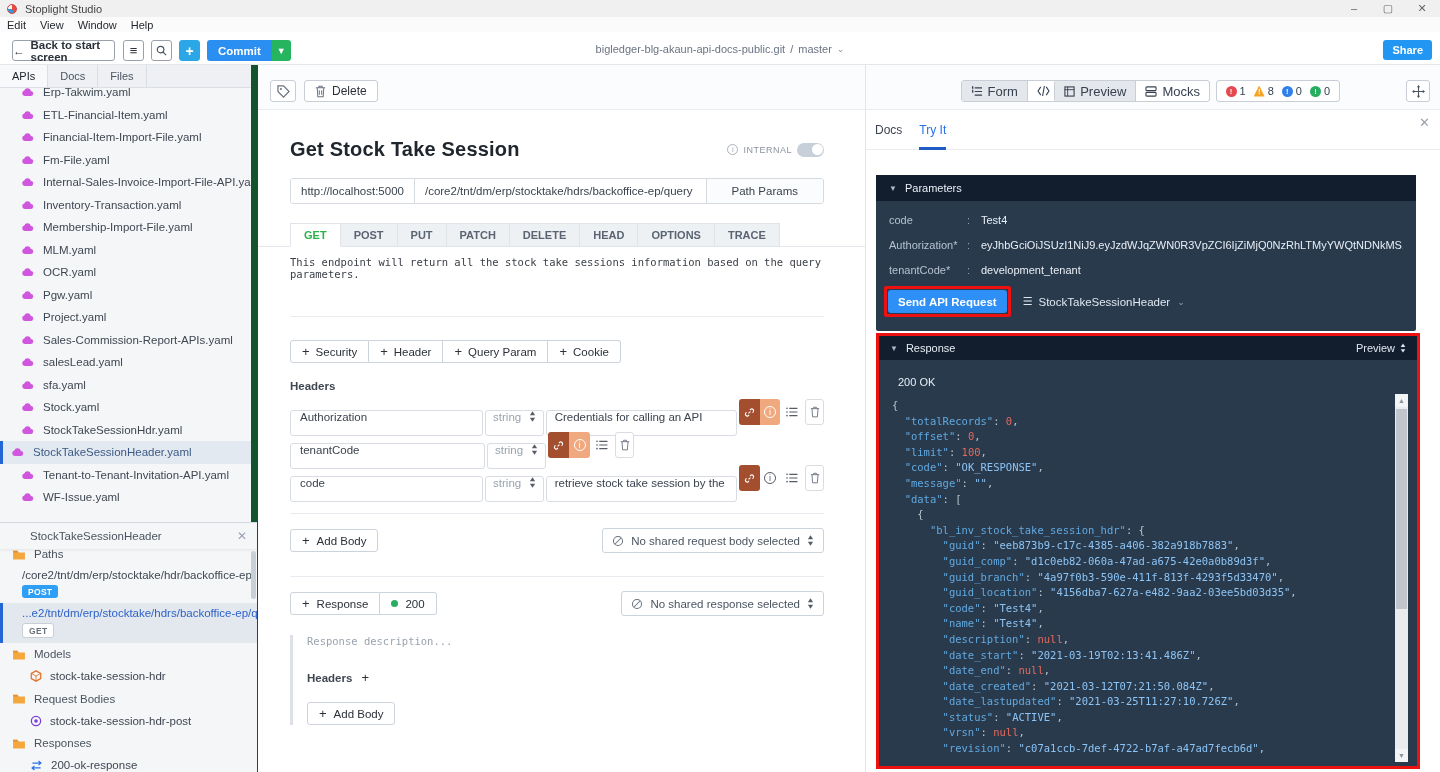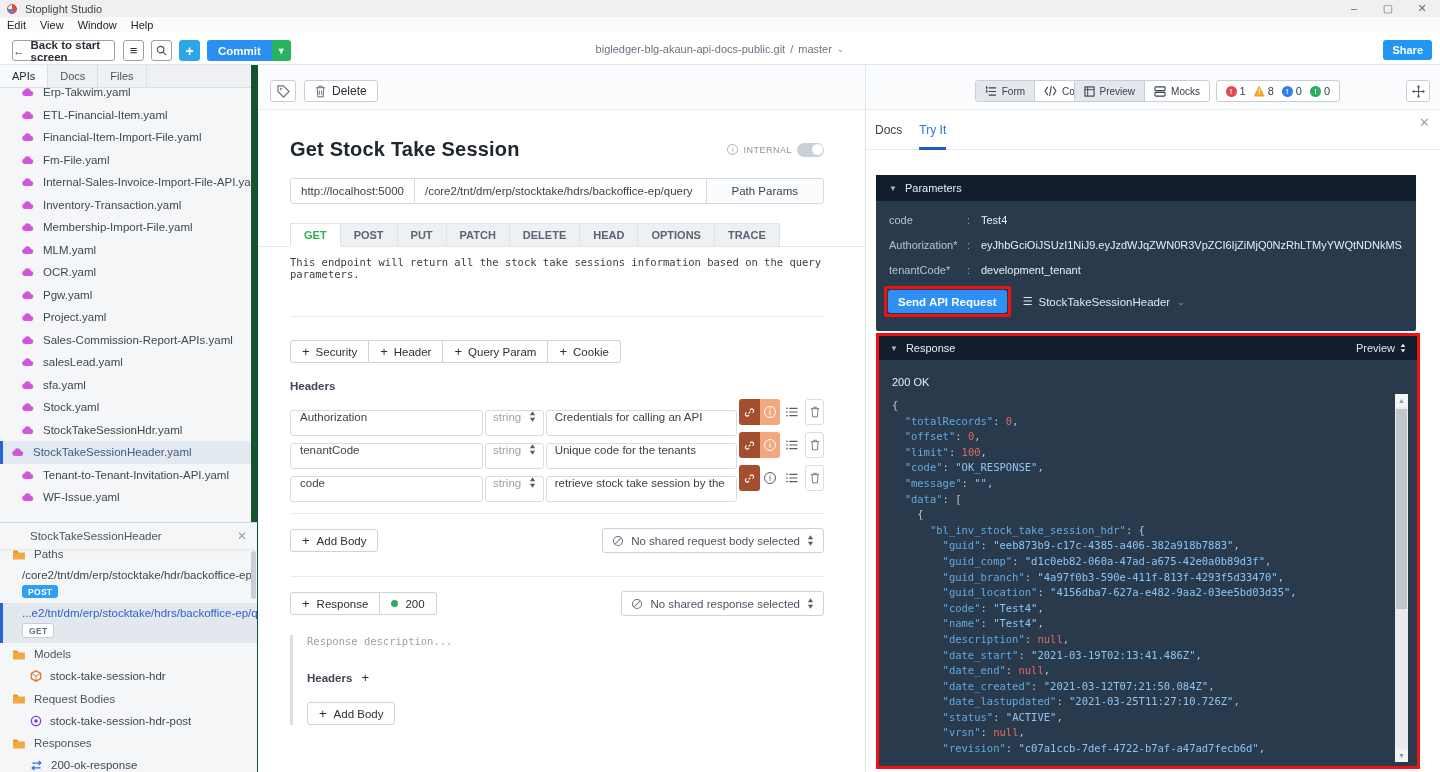--- a/index.html
+++ b/index.html
@@ -115,21 +115,21 @@
   .resp-group .seg1 { border-radius:3px 0 0 3px; }
   .green-dot { width:7px; height:7px; border-radius:50%; background:#27ae60; }
   .resp-desc-block { margin-top:19px; border-left:3px solid #dde1e6; padding-left:14px; }
   .resp-desc-ph { font-family:"DejaVu Sans Mono",monospace; font-size:10.5px; color:#9aa3ad; }
   .resp-headers { margin-top:23px; font-size:11.5px; font-weight:bold; color:#3f4752; display:flex; align-items:center; gap:9px; }
   .resp-addbody { margin-top:17px; }
   
   .rightbar { position:absolute; left:865px; top:65px; width:575px; height:707px; background:#fff; border-left:1px solid #e2e6ea; }
   .right-toolbar { position:relative; height:45px; background:#fbfcfd; border-bottom:1px solid #e8ebef; }
   .seg-group { position:absolute; top:15px; height:22px; display:flex; border:1px solid #c9ced6; border-radius:3px; overflow:hidden; background:#fff; }
-  .seg { padding:1px 9px; display:flex; align-items:center; gap:5px; font-size:10px; color:#374151; border-left:1px solid #c9ced6; }
+  .seg { padding:1px 9px; display:flex; align-items:center; gap:5px; font-size:13px; color:#374151; border-left:1px solid #c9ced6; }
   .seg:first-child { border-left:none; }
   .seg.on { background:#e4e7eb; }
   .g-formcode { right:344px; } .g-prevmocks { right:230px; }
   .diag-group { position:absolute; right:100px; top:15px; height:22px; display:flex; align-items:center; gap:8px; padding:0 9px; border:1px solid #c9ced6; border-radius:3px; background:#fff; }
   .diag { display:flex; align-items:center; gap:3px; font-size:11px; color:#374151; }
   .diag .shape { width:11px; height:11px; display:flex; align-items:center; justify-content:center; color:#fff; font-size:7.5px; font-weight:bold; }
   .shape.circle { border-radius:50%; }
   .shape.tri { clip-path:polygon(50% 0,100% 100%,0 100%); }
   .pan-btn { position:absolute; right:10px; top:15px; width:24px; height:22px; border:1px solid #c9ced6; border-radius:3px; background:#fff; display:flex; align-items:center; justify-content:center; }
   .right-tabs { position:relative; height:40px; border-bottom:1px solid #e9ecef; display:flex; align-items:center; padding-left:9px; gap:17px; }
@@ -147,21 +147,21 @@
   .pp-value { color:#e8eef5; font-size:11px; white-space:nowrap; overflow:hidden; }
   .send-row { display:flex; align-items:center; margin:10px 13px 0 8px; }
   .send-annot { border:3px solid #ee1111; padding:1px; border-radius:2px; }
   .send-btn { background:#2e90f7; color:#fff; font-size:11.5px; font-weight:bold; height:23px; padding:0 10px; border-radius:3px; display:flex; align-items:center; cursor:pointer; }
   .example-select { margin-left:12px; display:flex; align-items:center; gap:7px; color:#dfe7f0; font-size:11.5px; }
   .example-select .bars { color:#dfe7f0; font-size:11px; letter-spacing:-1px; }
   .example-select .caret { color:#8fa0b2; font-size:9px; }
   .response-panel { position:absolute; left:10px; top:268px; width:544px; height:436px; background:#293a4d; border:3px solid #ee1111; overflow:hidden; }
   .rp-header { height:24px; background:#121e2e; display:flex; align-items:center; padding:0 11px; gap:8px; }
   .rp-preview { margin-left:auto; display:flex; align-items:center; gap:5px; color:#dfe7f0; font-size:11px; }
-  .rp-status { color:#e8eef5; font-size:11px; margin:16px 0 0 13px; }
+  .rp-status { color:#e8eef5; font-size:11px; margin:16px 0 0 19px; }
   .code-area { position:absolute; left:13px; right:28px; top:62px; bottom:0; font-family:"DejaVu Sans Mono",monospace; font-size:10.5px; line-height:15.6px; white-space:pre; overflow:hidden; color:#b9c3cd; }
   .tok-key { color:#61a9e0; }
   .tok-str { color:#8cc4f5; }
   .tok-num, .tok-null { color:#e4695c; }
   .rp-scrollbar { position:absolute; right:9px; top:58px; bottom:4px; width:13px; background:#e9ebee; }
   .sb-arrow { position:absolute; left:0; width:13px; height:13px; background:#f3f4f6; color:#8a93a0; font-size:7px; display:flex; align-items:center; justify-content:center; }
   .sb-up { top:0; } .sb-down { bottom:0; }
   .sb-thumb { position:absolute; left:1px; width:11px; top:15px; height:200px; background:#c1c6cc; }
   svg { display:block; }
 </style>
@@ -552,23 +552,20 @@
           <div class="p-row">
             <div class="cell c-name">
               <input readonly="" value="tenantCode" style="">
             </div>
             <div class="cell c-type">
               <span class="t">string</span>
               <svg width="7" height="11" viewBox="0 0 8 12">
                 <path d="M4 0l3 4.5H1z" fill="#555c66"></path>
                 <path d="M4 12l3-4.5H1z" fill="#555c66"></path>
               </svg>
-            </div>
-            <div class="cell c-desc">
-              <input readonly="" value="Unique code for the tenants" style="">
             </div>
             <div class="c-link">
               <svg width="11" height="11" viewBox="0 0 14 14">
                 <path d="M5.8 8.2l2.4-2.4M7.6 3.9l1-1a2.3 2.3 0 0 1 3.2 3.2l-1 1M6.4 10.1l-1 1a2.3 2.3 0 0 1-3.2-3.2l1-1" fill="none" stroke="#fff" stroke-width="1.4"></path>
               </svg>
             </div>
             <div class="c-info hl">
               <span class="ic">i</span>
             </div>
             <div class="c-list">

